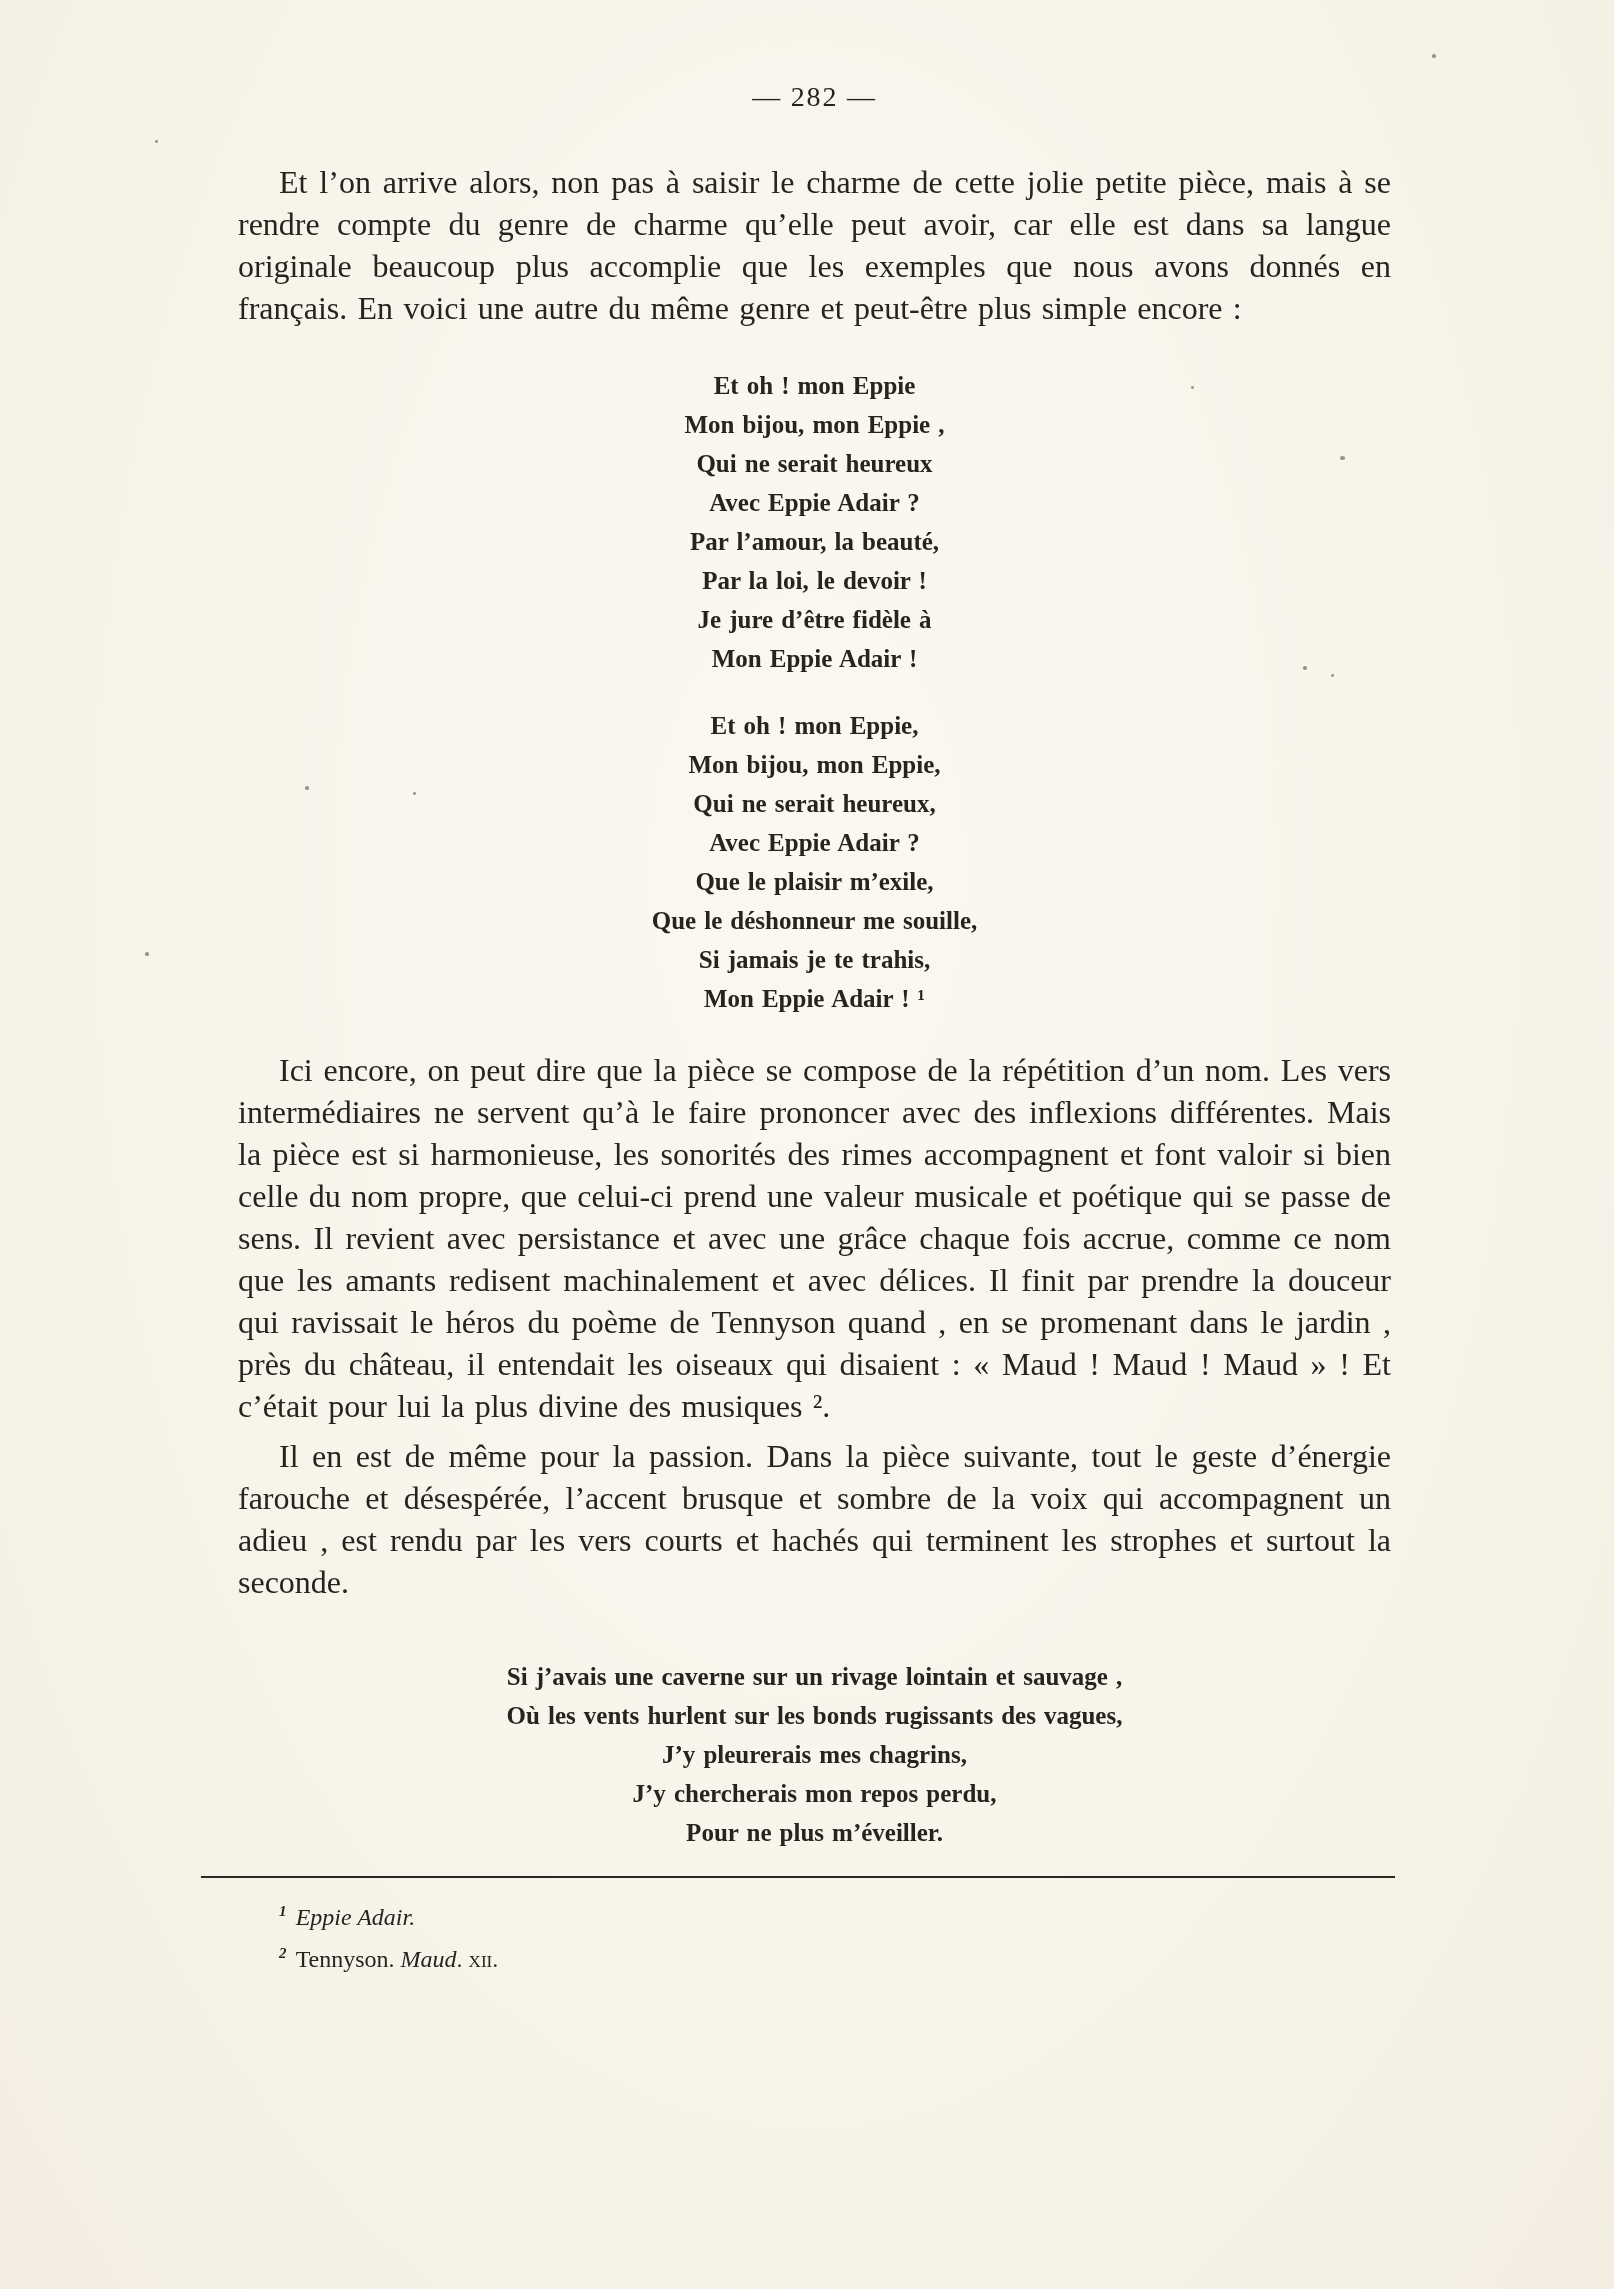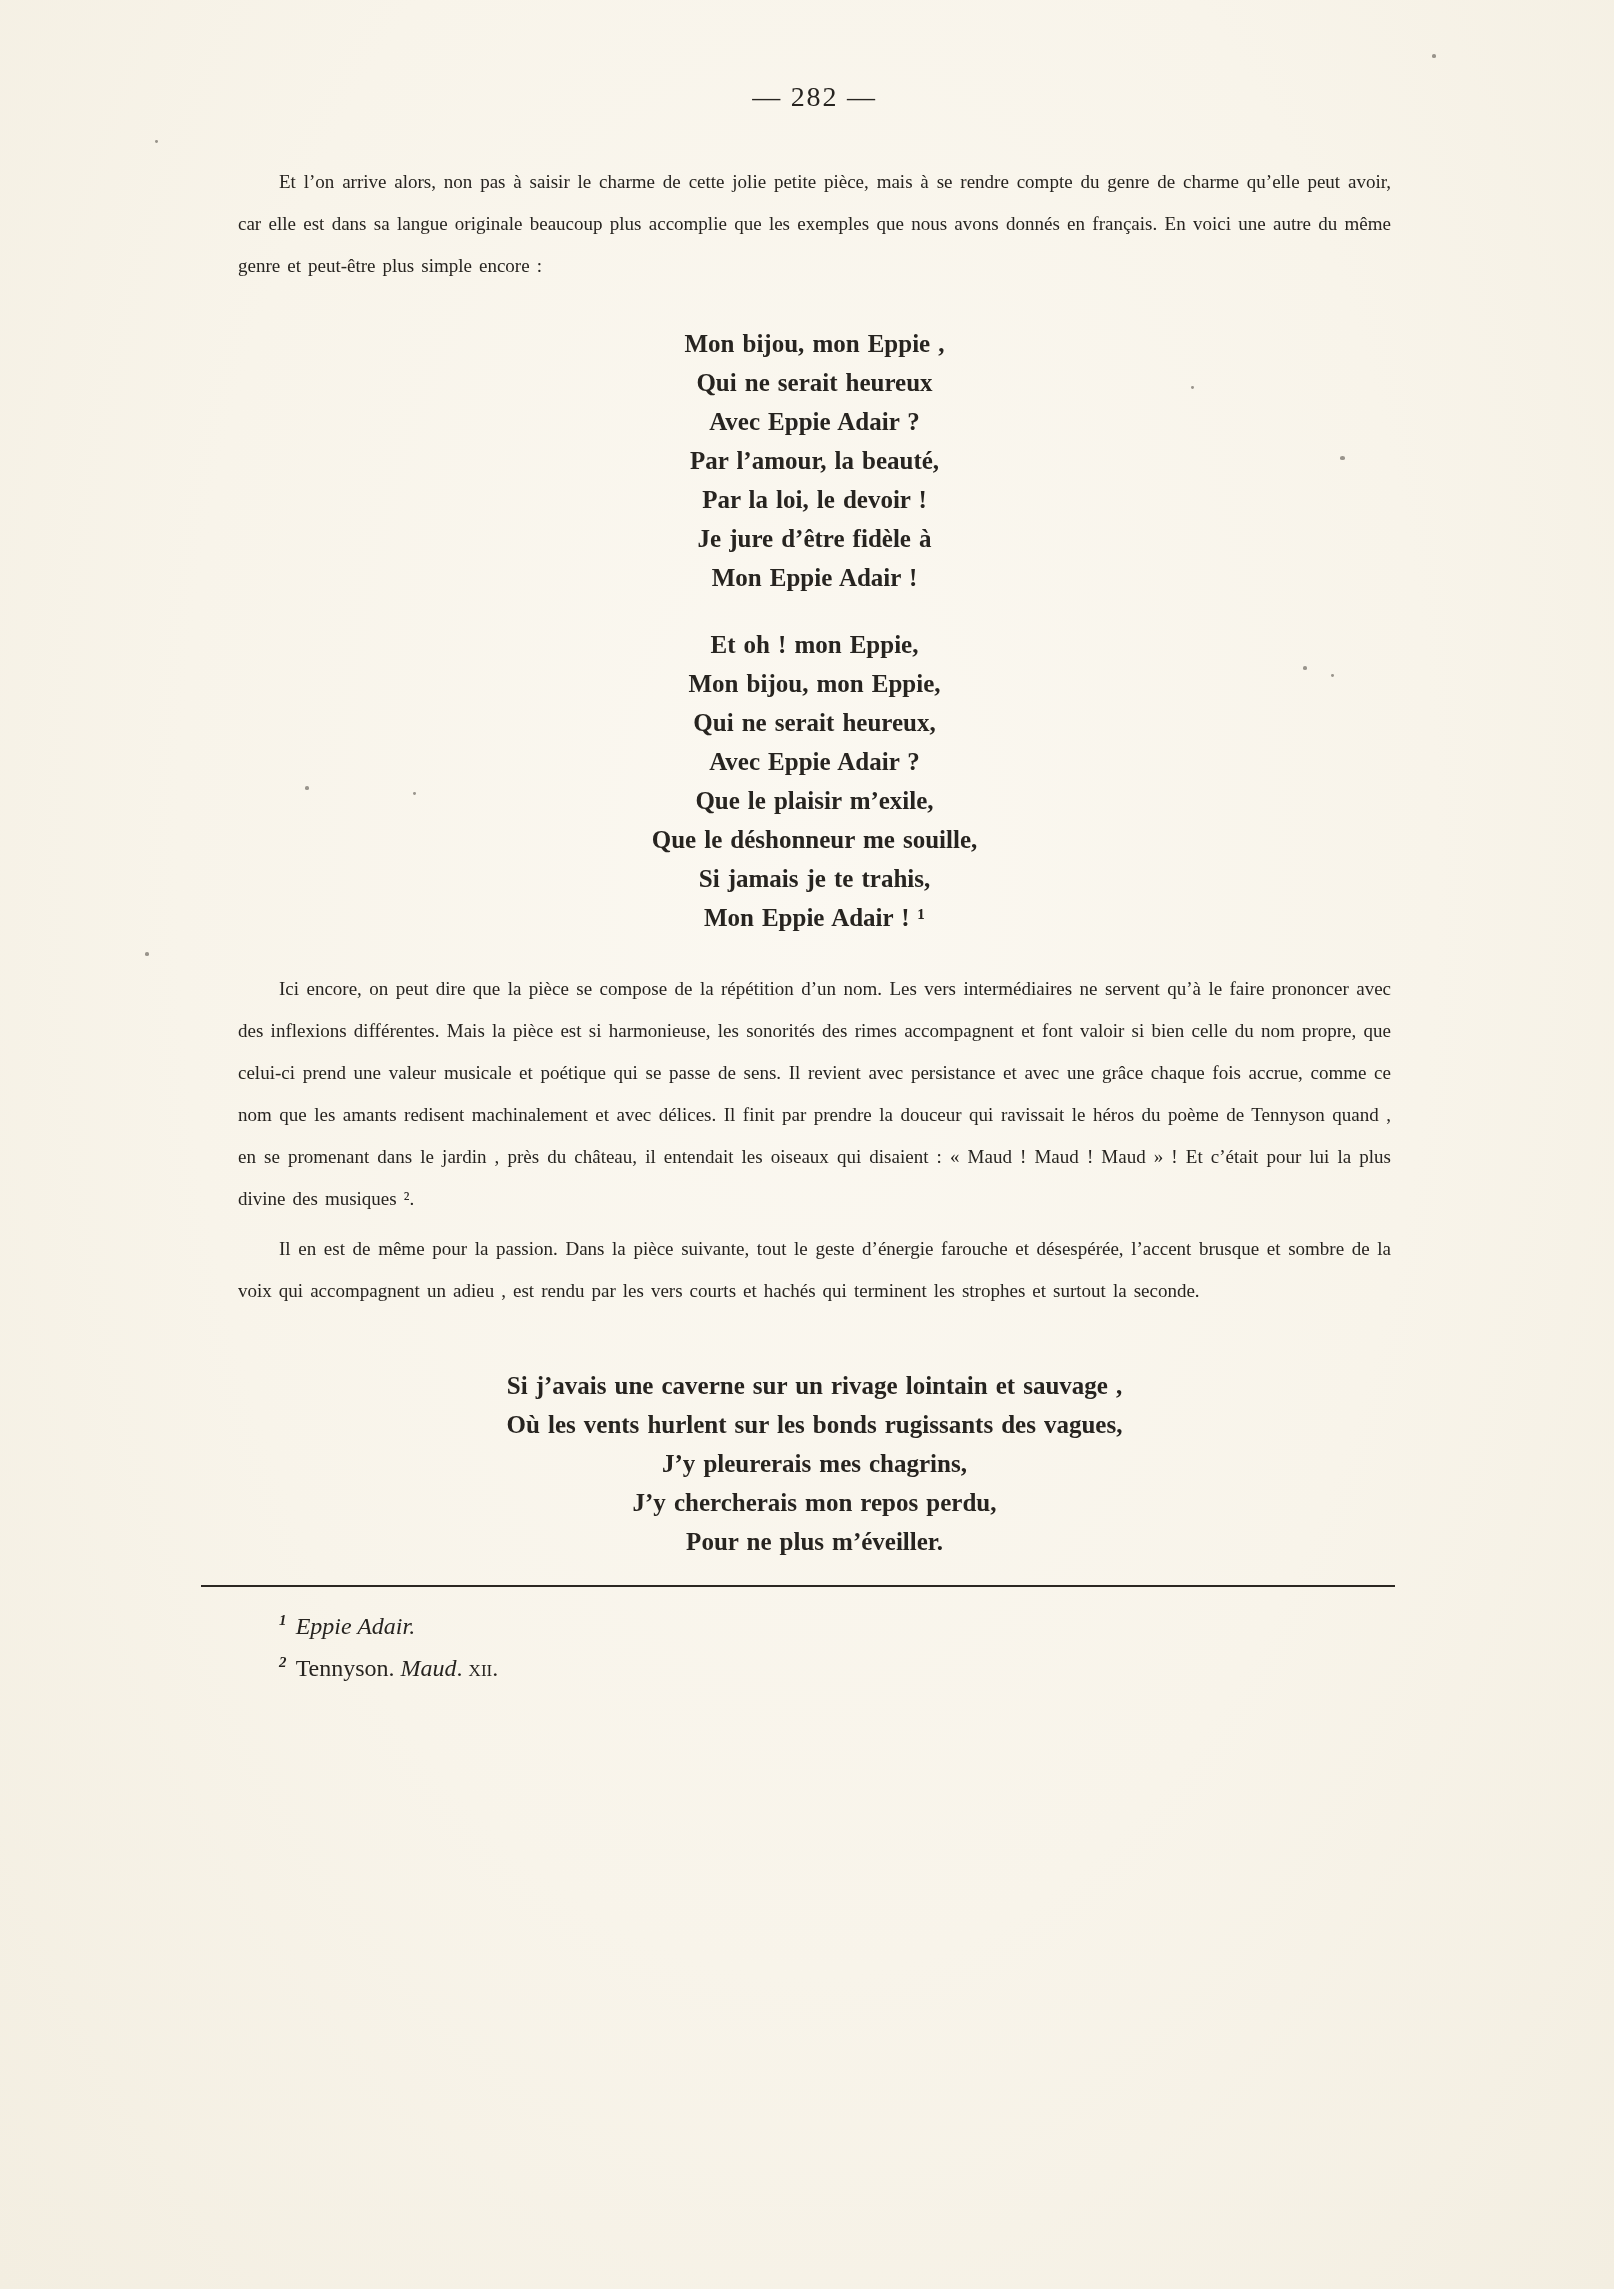--- a/index.html
+++ b/index.html
@@ -21,21 +21,21 @@
     padding: 81px 223px 0 238px;
   }
   .page-number {
     text-align: center;
     font-size: 28px;
     font-weight: normal;
     letter-spacing: 1.8px;
     margin-bottom: 48px;
   }
   p.prose {
-    font-size: 19px;
+    font-size: 32px;
     line-height: 42px;
     margin: 0;
     text-align: justify;
     text-indent: 41px;
     word-spacing: 2.3px;
   }
   p.prose + p.prose { margin-top: 8px; }
   .poem {
     text-align: center;
     font-size: 25px;
@@ -86,20 +86,21 @@
 
 <div class="page">
   <div class="content">
 
     <div class="page-number">— 282 —</div>
 
     <p class="prose">Et l’on arrive alors, non pas à saisir le charme de cette jolie petite pièce, mais à se rendre compte du genre de charme qu’elle peut avoir, car elle est dans sa langue originale beaucoup plus accomplie que les exemples que nous avons donnés en français. En voici une autre du même genre et peut-être plus simple encore :</p>
 
     <div class="poem poem-block">
       <div class="stanza">
+        <div class="poem-line">Et oh ! mon Eppie</div>
         <div class="poem-line">Mon bijou, mon Eppie ,</div>
         <div class="poem-line">Qui ne serait heureux</div>
         <div class="poem-line">Avec Eppie Adair ?</div>
         <div class="poem-line">Par l’amour, la beauté,</div>
         <div class="poem-line">Par la loi, le devoir !</div>
         <div class="poem-line">Je jure d’être fidèle à</div>
         <div class="poem-line">Mon Eppie Adair !</div>
       </div>
       <div class="stanza">
         <div class="poem-line">Et oh ! mon Eppie,</div>

